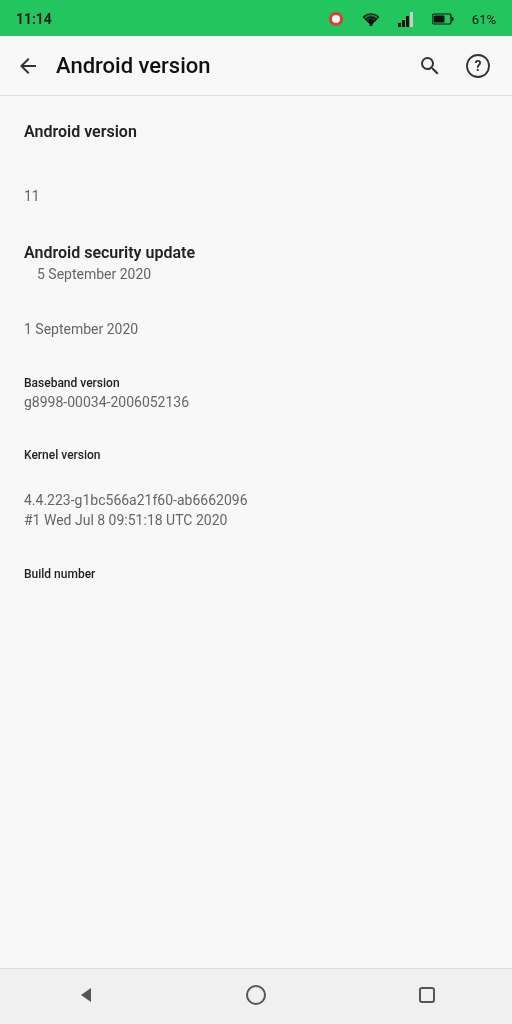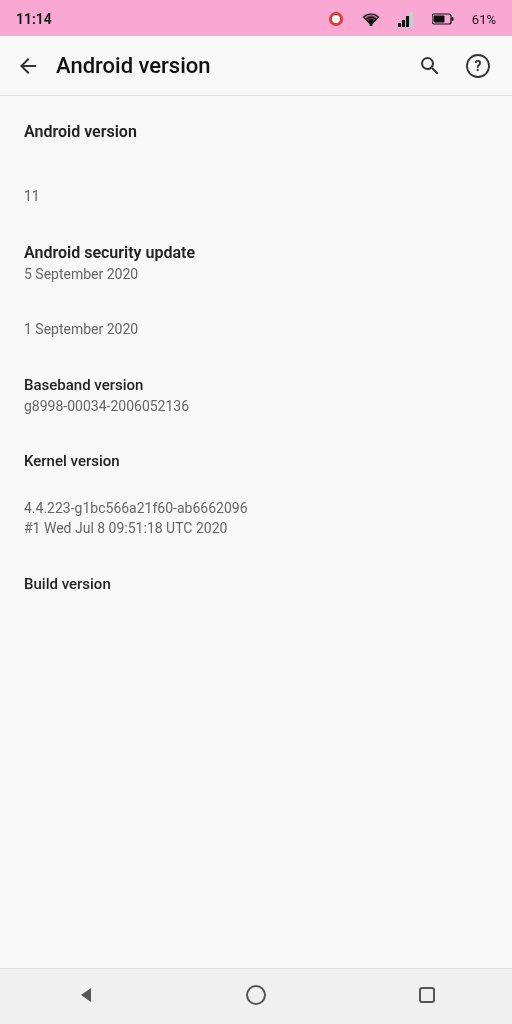--- a/index.html
+++ b/index.html
@@ -12,21 +12,21 @@
       display: flex;
       flex-direction: column;
     }
 
     
     .status-bar {
       display: flex;
       align-items: center;
       justify-content: space-between;
       padding: 6px 16px 4px;
-      background: #f9a8d4;
+      background: #22c55e;
       height: 36px;
     }
     .status-left {
       font-size: 14px;
       font-weight: 600;
       color: #111;
     }
     .status-right {
       display: flex;
       align-items: center;
@@ -85,21 +85,21 @@
     .content {
       flex: 1;
       padding: 8px 0;
     }
 
     .info-item {
       padding: 18px 24px;
       background: #f8f8f8;
     }
     .info-label {
-      font-size: 15px;
+      font-size: 12px;
       font-weight: 500;
       color: #222;
       margin-bottom: 3px;
     }
     .info-label.bold {
       font-size: 16px;
       font-weight: 600;
     }
     .info-value {
       font-size: 14px;
@@ -204,36 +204,36 @@
   </div>
 </div>
 
 <div class="content" id="content-list">
     <div class="info-item">
       <div class="info-label bold">Android version</div>
       <div class="info-value" style="white-space: pre-line; margin-top: 46px;">11</div>
     </div>
     <div class="info-item">
       <div class="info-label bold">Android security update</div>
-      <div class="info-value" style="white-space: pre-line;">5 September 2020</div>
+      <div class="info-value" style="white-space: pre-line; margin-left: 13px;">5 September 2020</div>
     </div>
     <div class="info-item">
       <div class="info-value" style="white-space: pre-line;">1 September 2020</div>
     </div>
     <div class="info-item">
       <div class="info-label">Baseband version</div>
       <div class="info-value" style="white-space: pre-line;">g8998-00034-2006052136</div>
     </div>
     <div class="info-item">
       <div class="info-label">Kernel version</div>
       <div class="info-value" style="white-space: pre-line; margin-top: 29px;">4.4.223-g1bc566a21f60-ab6662096
 #1 Wed Jul 8 09:51:18 UTC 2020</div>
     </div>
     <div class="info-item">
-      <div class="info-label">Build version</div>
+      <div class="info-label">Build number</div>
     </div>
   </div>
 
 <div class="nav-bar">
   <div class="nav-btn">
     <svg width="20" height="20" viewBox="0 0 20 20">
       <polygon points="16,3 6,10 16,17" fill="#555"></polygon>
     </svg>
   </div>
   <div class="nav-btn">

